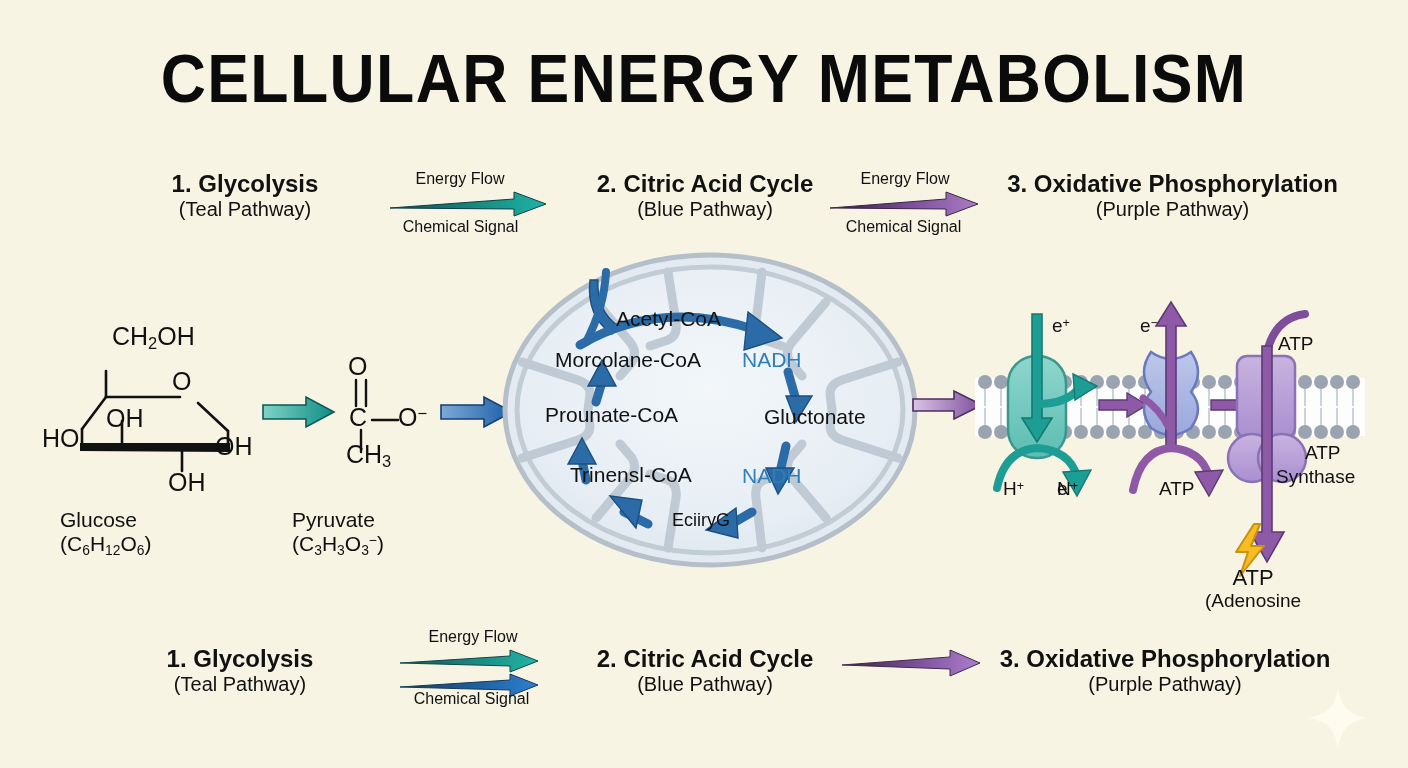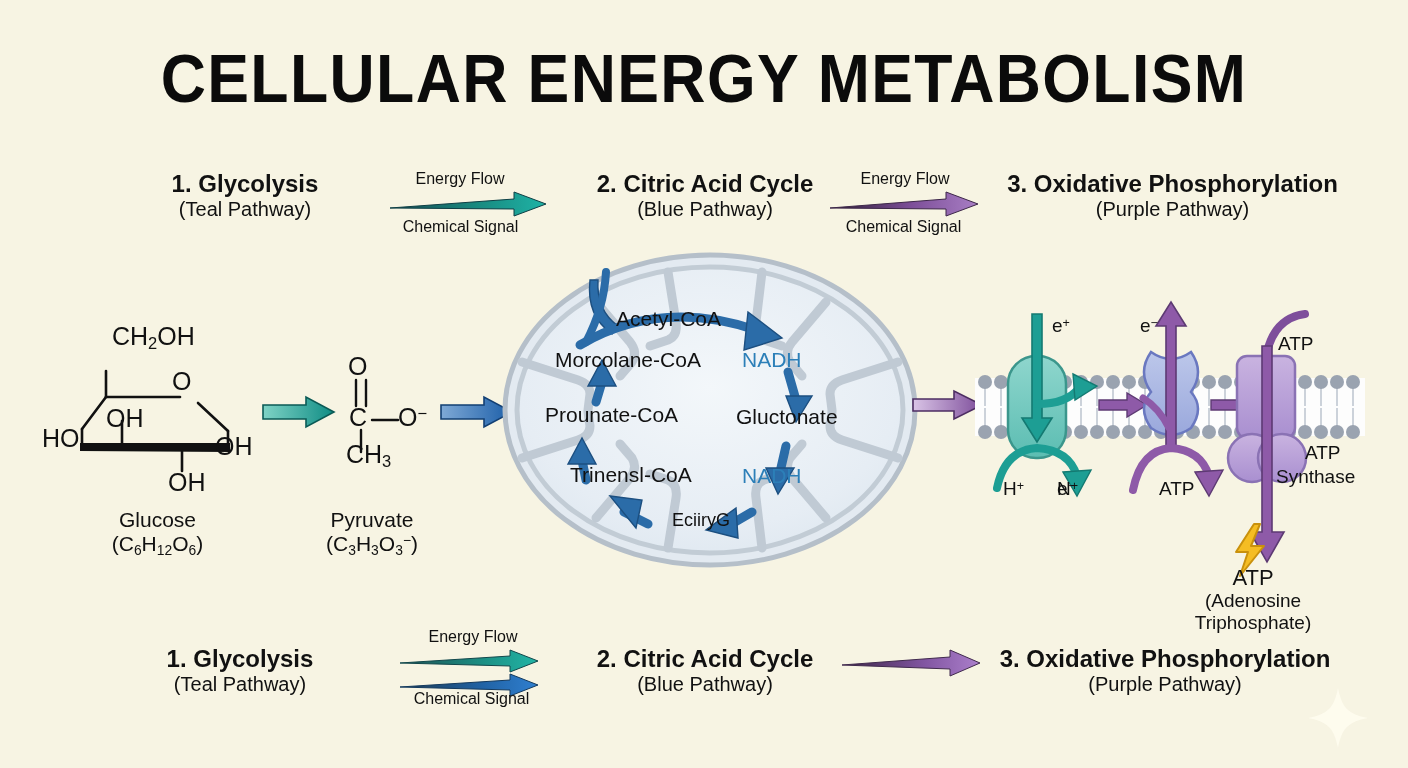--- a/index.html
+++ b/index.html
@@ -27,21 +27,21 @@
   .stage-head{text-align:center;line-height:1.16;}
   .stage-head .t1{font-size:24px;font-weight:700;color:#111;white-space:nowrap;}
   .stage-head .t2{font-size:20px;font-weight:400;color:#111;white-space:nowrap;}
   .arrowlabel{
     position:absolute;font-size:16px;color:#111;white-space:nowrap;
     text-align:center;font-weight:400;
   }
 
   
   .chemtxt{font-size:25px;color:#111;white-space:nowrap;}
-  .molcap{text-align:center;line-height:1.15;font-size:21px;color:#111;white-space:nowrap;}
+  .molcap{line-height:1.15;font-size:21px;color:#111;white-space:nowrap;}
   sub{font-size:.66em;vertical-align:-.26em;}
   sup{font-size:.66em;vertical-align:.42em;}
 
   
   .cyc{font-size:21px;color:#111;white-space:nowrap;}
   .cyc.nadh{color:#2c7fb8;}
   .cyc.small{font-size:18px;margin-top:12px;}
 
   
   .etc{font-size:19px;color:#111;white-space:nowrap;}
@@ -266,21 +266,21 @@
     </g>
 
     <g>
       <path d="M96 152 L102 132" fill="none" stroke="#2b6ca8" stroke-width="9" stroke-linecap="round"></path>
       <path d="M88 136 L116 136 L102 110 Z" fill="#2b6ca8" stroke="#1c4f80" stroke-width="1.4"></path>
     </g>
   </svg>
 
   <div class="abs cyc" style="left:616px;top:268px;margin-top:39px;">Acetyl-CoA</div>
   <div class="abs cyc nadh" style="left:742px;top:348px;">NADH</div>
-  <div class="abs cyc" style="left:736px;top:405px;">Gluctonate</div>
+  <div class="abs cyc" style="left:764px;top:405px;">Gluctonate</div>
   <div class="abs cyc nadh" style="left:742px;top:464px;">NADH</div>
   <div class="abs cyc small" style="left:672px;top:498px;">EciiryG</div>
   <div class="abs cyc" style="left:570px;top:463px;">Trinensl-CoA</div>
   <div class="abs cyc" style="left:545px;top:403px;">Prounate-CoA</div>
   <div class="abs cyc" style="left:555px;top:348px;">Morcolane-CoA</div>
 
   <svg class="abs" style="left:912px;top:390px;width:74px;height:32px;">
     <defs>
       <linearGradient id="gPurpB" x1="0" y1="0" x2="1" y2="0">
         <stop offset="0%" stop-color="#d9c4e6"></stop>
@@ -486,21 +486,20 @@
   <div class="abs etc" style="left:1278px;top:333px;">ATP</div>
   <div class="abs etc" style="left:1305px;top:442px;">ATP</div>
   <div class="abs etc" style="left:1276px;top:466px;">Synthase</div>
 
   <svg class="abs" style="left:1228px;top:522px;width:46px;height:56px;">
     <path d="M26 2 L8 30 L20 30 L12 54 L36 24 L23 24 L32 2 Z" fill="#f5bd23" stroke="#c9910d" stroke-width="2" stroke-linejoin="round"></path>
   </svg>
   <div class="abs atpcap" style="left:1148px;top:565px;width:210px;">
     <div style="font-size:22px;">ATP</div>
     <div>(Adenosine</div>
-    <div>Triphosphate)</div>
   </div>
 
   <div class="abs stage-head" style="left:80px;top:645px;width:320px;">
     <div class="t1">1. Glycolysis</div>
     <div class="t2">(Teal Pathway)</div>
   </div>
 
   <div class="abs stage-head" style="left:540px;top:645px;width:330px;">
     <div class="t1">2. Citric Acid Cycle</div>
     <div class="t2">(Blue Pathway)</div>

